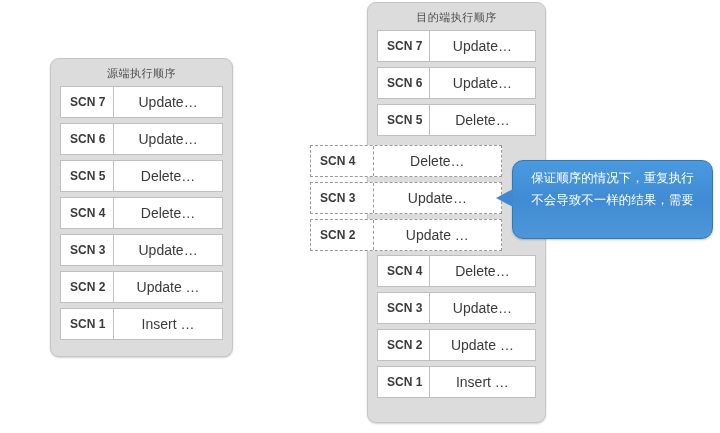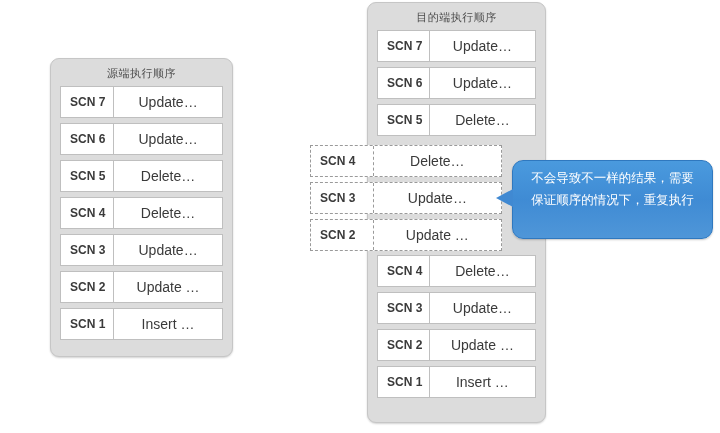--- a/index.html
+++ b/index.html
@@ -194,15 +194,15 @@
   <span class="row-scn">SCN 3</span>
   <span class="row-op">Update…</span>
 </div>
 <div class="row-float" style="left:310px; top:219px;">
   <span class="row-scn">SCN 2</span>
   <span class="row-op">Update …</span>
 </div>
 
 <div class="callout-tail" style="left:496px; top:189px;"></div>
 <div class="callout" style="left:512px; top:160px; width:201px; height:79px;">
+  <span class="callout-line">保证顺序的情况下，重复执行</span>
   <span class="callout-line">不会导致不一样的结果，需要</span>
-  <span class="callout-line">保证顺序的情况下，重复执行</span>
 </div>
 
 </body></html>

